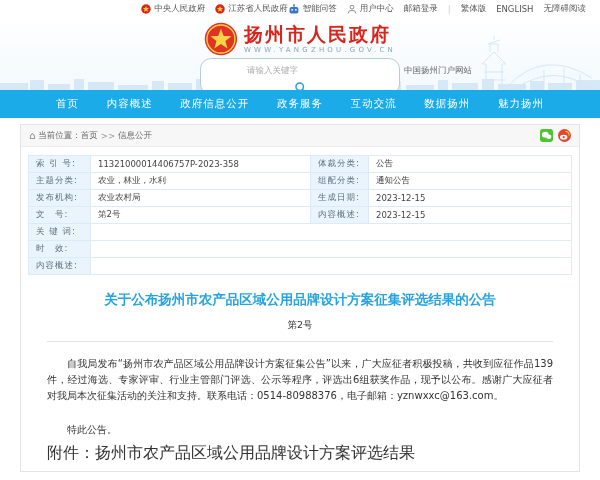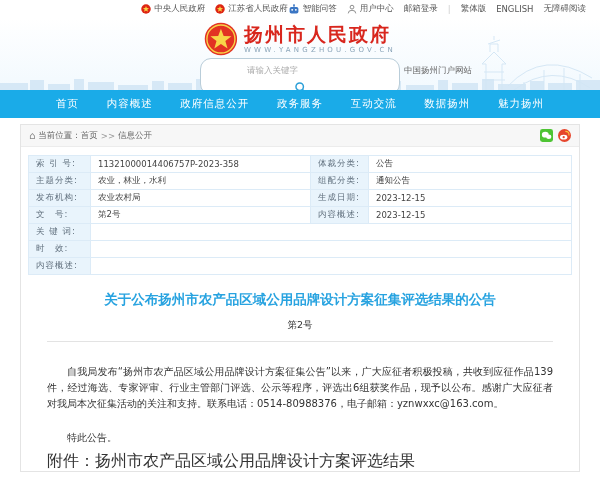--- a/index.html
+++ b/index.html
@@ -48,21 +48,21 @@
     table-layout:fixed; font-size:8.5px; }
   .meta-table td { border:1px solid #dcebf7; height:17px; padding:1px 7px; overflow:hidden; white-space:nowrap; }
   .m-label { background:#e9f4fc; color:#61707e; text-align:left; letter-spacing:1px; }
   .m-value { color:#444; text-align:left; }
 
   
   .article { padding:8px 26px 0; }
   .a-title { text-align:center; color:#28a3e0; font-weight:bold; font-size:13.5px; margin-top:8px; }
   .a-no { text-align:center; font-size:9.5px; color:#333; margin-top:10px; }
   .a-rule { border:none; border-top:1px solid #e3e3e3; margin:9px 0 0; }
-  .a-body { font-size:10px; color:#333; line-height:1.62; text-indent:2em; text-align:justify; margin-top:22px; }
+  .a-body { font-size:10px; color:#333; line-height:1.62; text-indent:2em; text-align:justify; margin-top:14px; }
   .a-closing { font-size:10px; color:#333; text-indent:2em; margin-top:18px; }
   .a-attach { font-size:16px; color:#333; margin-top:6px; }
   .a-attach a { color:#333; text-decoration:none; cursor:pointer; }
   .signature { text-align:right; padding-right:36px; font-size:10px; color:#333;
     margin-top:20px; line-height:2.0; }
 </style>
 </head>
 <body>
 
 <div class="topbar">

